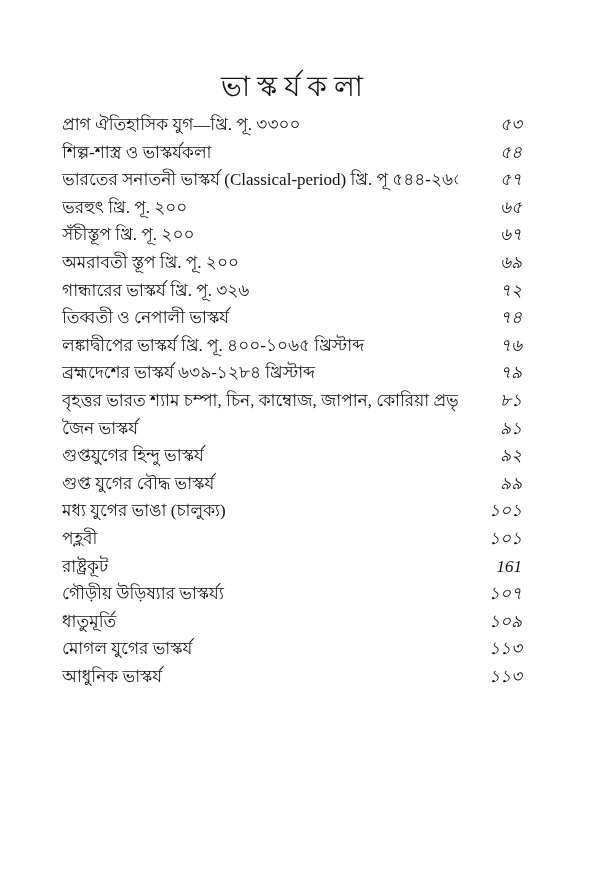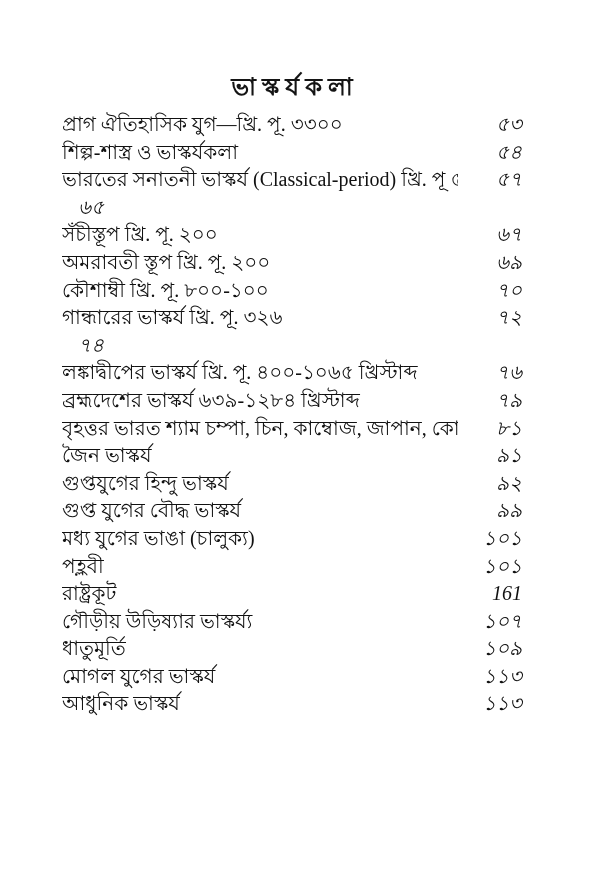--- a/index.html
+++ b/index.html
@@ -17,36 +17,36 @@
     overflow: hidden;
   }
   .content {
     position: absolute;
     left: 62px;
     top: 74px;
     width: 460px;
   }
   .doc-title {
     text-align: center;
-    font-size: 24px;
+    font-size: 28px;
     line-height: 26px;
     margin: 0 0 11px 0;
-    font-weight: 700;
+    font-weight: 400;
     color: #141414;
   }
   .toc {
     display: flex;
     flex-direction: column;
   }
   .toc-row {
     display: flex;
     justify-content: space-between;
     align-items: baseline;
     height: 27.6px;
-    font-size: 20px;
+    font-size: 17px;
     line-height: 27.6px;
     white-space: nowrap;
     gap: 22px;
   }
   .toc-label {
     overflow: hidden;
     text-overflow: clip;
     padding-right: 8px;
   }
   .toc-page {
@@ -69,39 +69,37 @@
         </div>
         <div class="toc-row">
           <span class="toc-label">শিল্প-শাস্ত্র ও ভাস্কর্যকলা</span>
           <span class="toc-page">৫৪</span>
         </div>
         <div class="toc-row">
           <span class="toc-label">ভারতের সনাতনী ভাস্কর্য (Classical-period) খ্রি. পূ ৫৪৪-২৬৫)</span>
           <span class="toc-page">৫৭</span>
         </div>
         <div class="toc-row">
+          <span class="toc-label">ভরহুৎ খ্রি. পূ. ২০০</span>
           <span class="toc-page">৬৫</span>
         </div>
         <div class="toc-row">
           <span class="toc-label">সঁচীস্তূপ খ্রি. পূ. ২০০</span>
           <span class="toc-page">৬৭</span>
         </div>
         <div class="toc-row">
           <span class="toc-label">অমরাবতী স্তূপ খ্রি. পূ. ২০০</span>
           <span class="toc-page">৬৯</span>
         </div>
         <div class="toc-row">
-          <span class="toc-label">কৌশাম্বী খ্রি. পূ. ৮০০-১০০</span>
-          <span class="toc-page">৭০</span>
-        </div>
-        <div class="toc-row">
           <span class="toc-label">গান্ধারের ভাস্কর্য খ্রি. পূ. ৩২৬</span>
           <span class="toc-page">৭২</span>
         </div>
         <div class="toc-row">
+          <span class="toc-label">তিব্বতী ও নেপালী ভাস্কর্য</span>
           <span class="toc-page">৭৪</span>
         </div>
         <div class="toc-row">
           <span class="toc-label">লঙ্কাদ্বীপের ভাস্কর্য খ্রি. পূ. ৪০০-১০৬৫ খ্রিস্টাব্দ</span>
           <span class="toc-page">৭৬</span>
         </div>
         <div class="toc-row">
           <span class="toc-label">ব্রহ্মদেশের ভাস্কর্য ৬৩৯-১২৮৪ খ্রিস্টাব্দ</span>
           <span class="toc-page">৭৯</span>
         </div>

